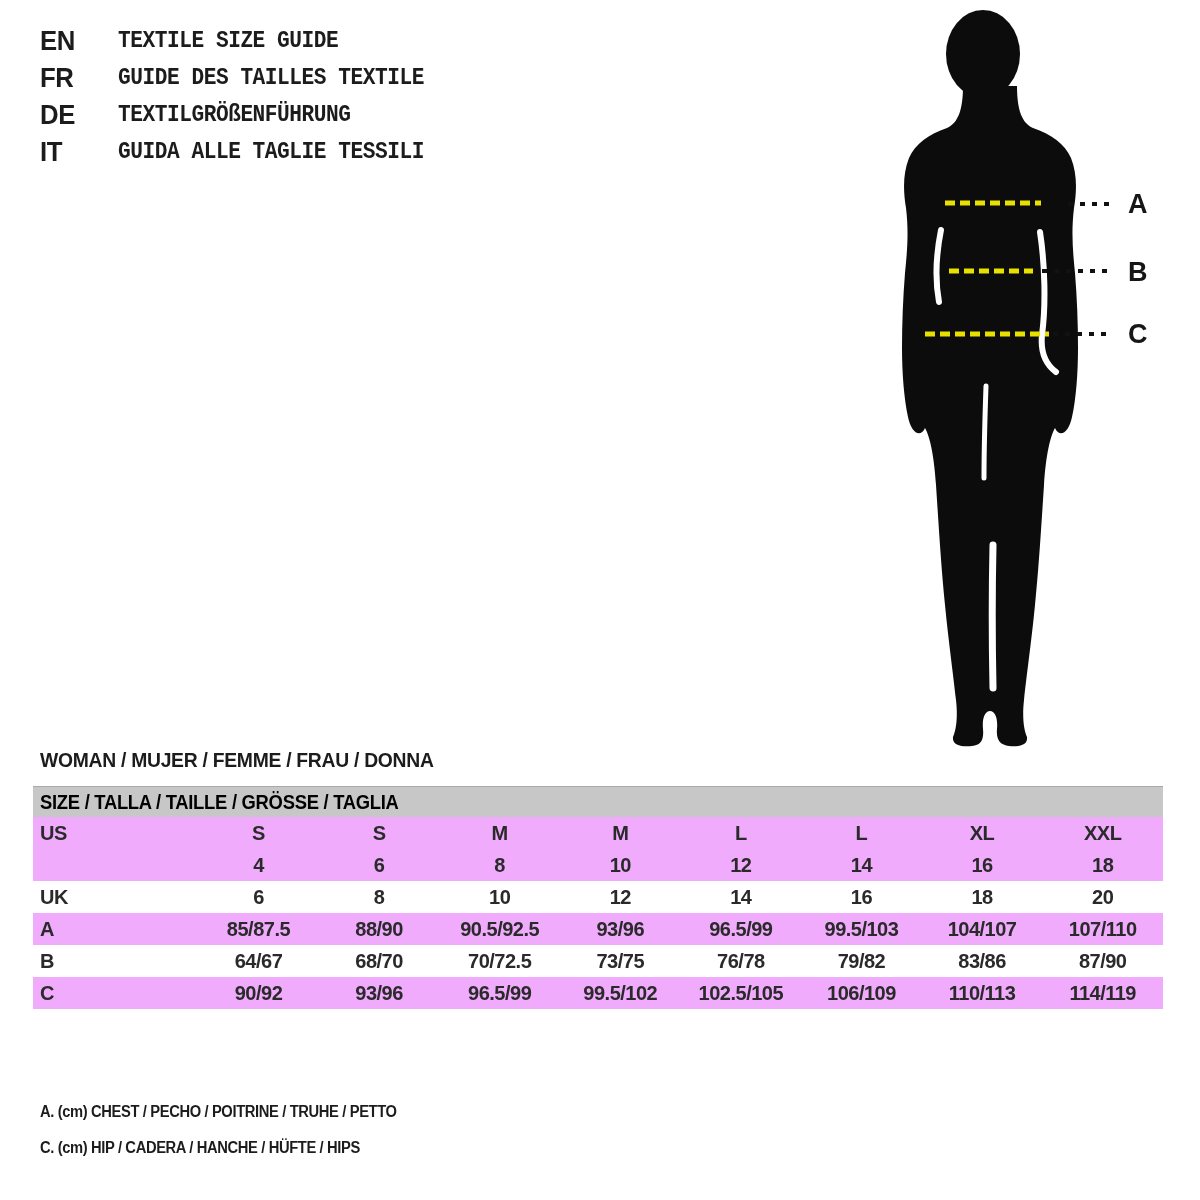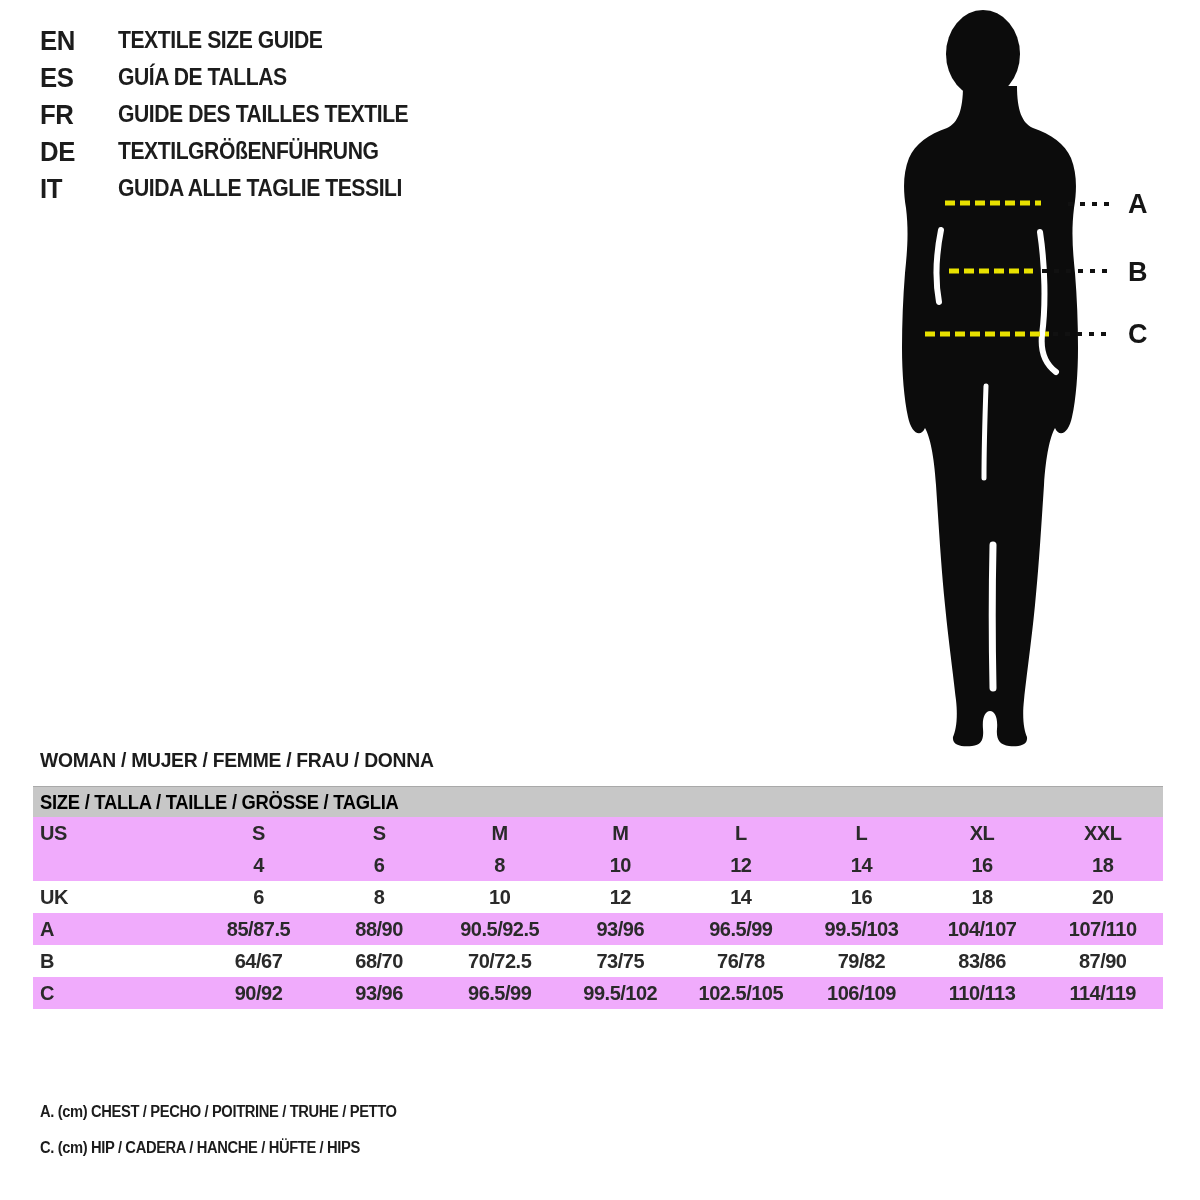--- a/index.html
+++ b/index.html
@@ -4,21 +4,21 @@
 <style>
   html,body{margin:0;padding:0;background:#fff;}
   #canvas{
     position:relative;width:1200px;height:1200px;background:#ffffff;
     font-family:"Liberation Sans",sans-serif;color:#1c1c1c;overflow:hidden;
   }
   
   .lang-list{position:absolute;left:40px;top:22px;}
   .lang-row{display:flex;height:37px;align-items:center;}
   .lang-code{width:78px;font-size:28px;font-weight:700;letter-spacing:-0.5px;}
-  .lang-label{font-size:23px;font-weight:700;letter-spacing:-0.5px;}
+  .lang-label{font-size:23px;font-weight:700;letter-spacing:-0.5px;font-family:Liberation Mono, monospace;}
   .condensed{display:inline-block;transform:scaleX(0.92);transform-origin:0 50%;white-space:nowrap;}
   
   .figure-svg{position:absolute;left:880px;top:0;width:320px;height:760px;}
   .marker-label{position:absolute;font-size:27px;font-weight:700;color:#161616;}
   .marker-a{left:1128px;top:189px;}
   .marker-b{left:1128px;top:257px;}
   .marker-c{left:1128px;top:319px;}
   
   .section-title{position:absolute;left:40px;top:740px;font-size:21px;font-weight:700;letter-spacing:-0.3px;margin-top:8px;}
   
@@ -42,24 +42,20 @@
 <body>
 
 <div id="canvas">
 
   <div class="lang-list">
     <div class="lang-row">
       <span class="lang-code"><span class="condensed">EN</span></span>
       <span class="lang-label"><span class="condensed">TEXTILE SIZE GUIDE</span></span>
     </div>
 
-    <div class="lang-row">
-      <span class="lang-code"><span class="condensed">ES</span></span>
-      <span class="lang-label"><span class="condensed">GUÍA DE TALLAS</span></span>
-    </div>
 
     <div class="lang-row">
       <span class="lang-code"><span class="condensed">FR</span></span>
       <span class="lang-label"><span class="condensed">GUIDE DES TAILLES TEXTILE</span></span>
     </div>
 
     <div class="lang-row">
       <span class="lang-code"><span class="condensed">DE</span></span>
       <span class="lang-label"><span class="condensed">TEXTILGRÖßENFÜHRUNG</span></span>
     </div>

